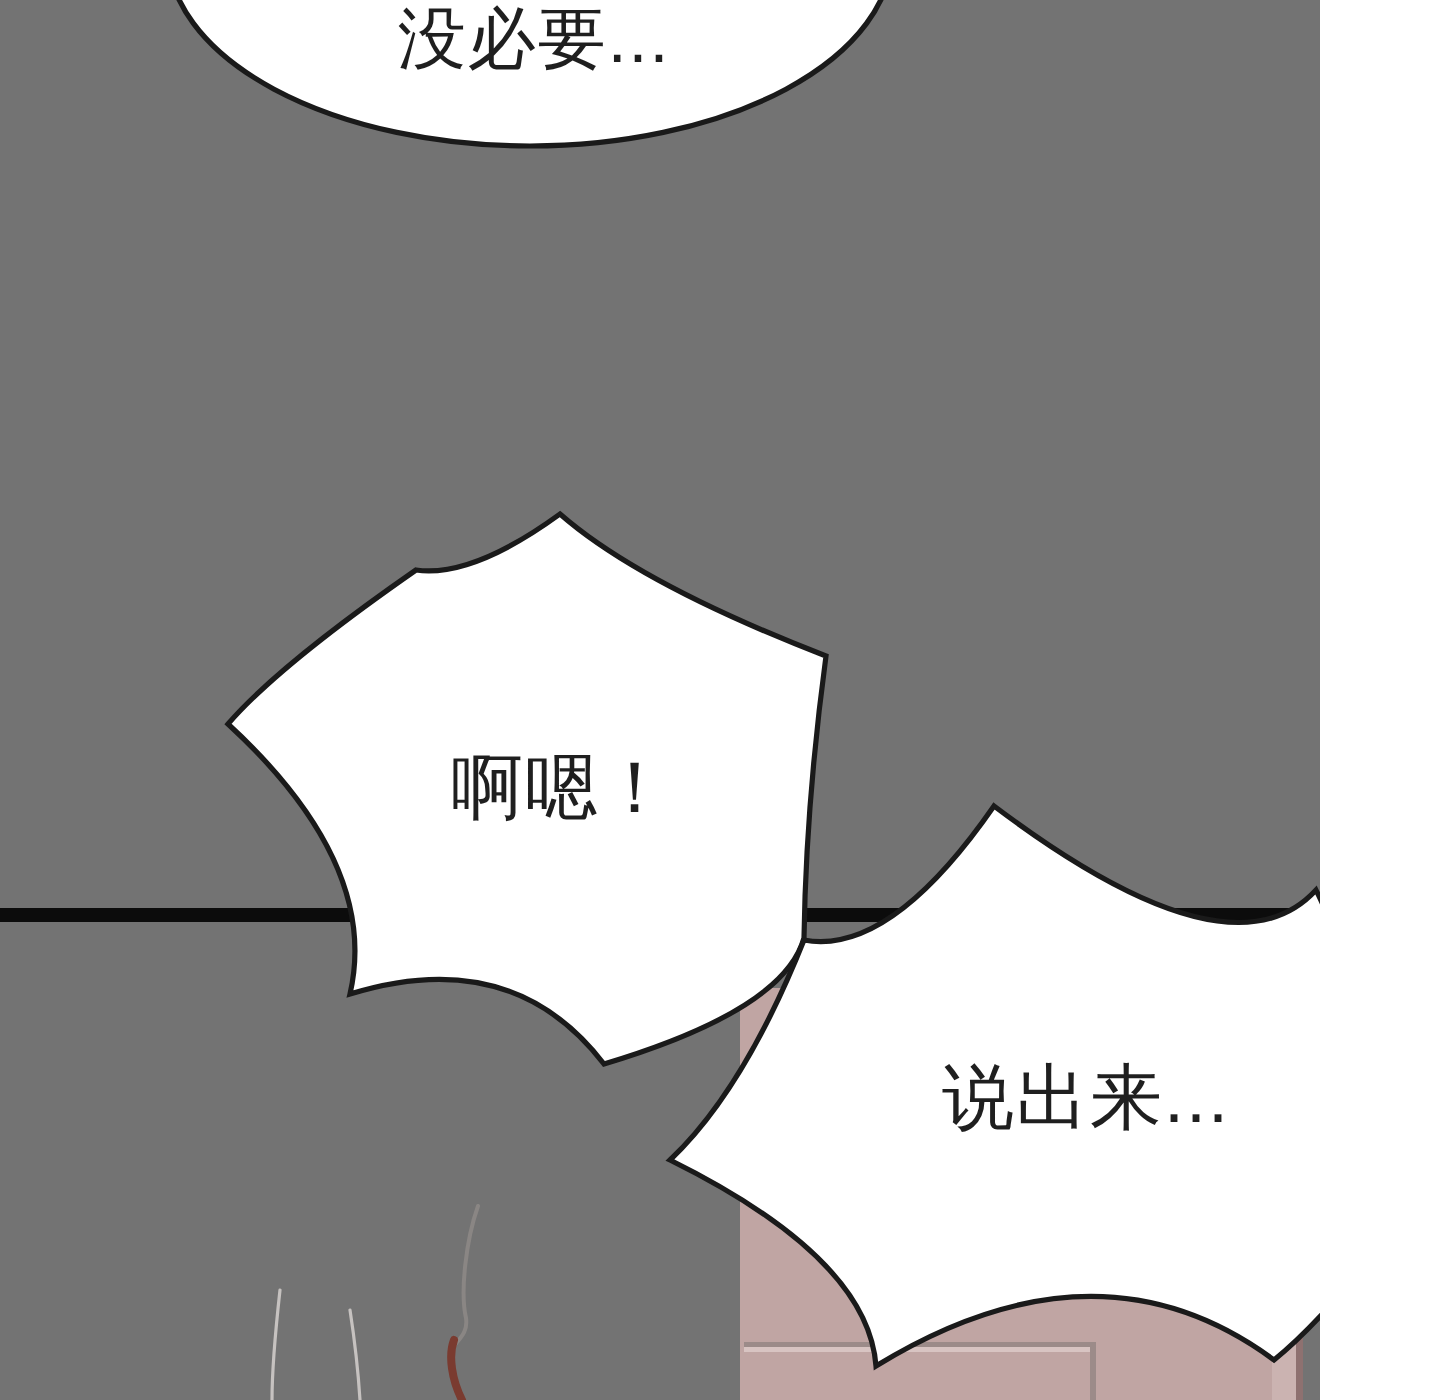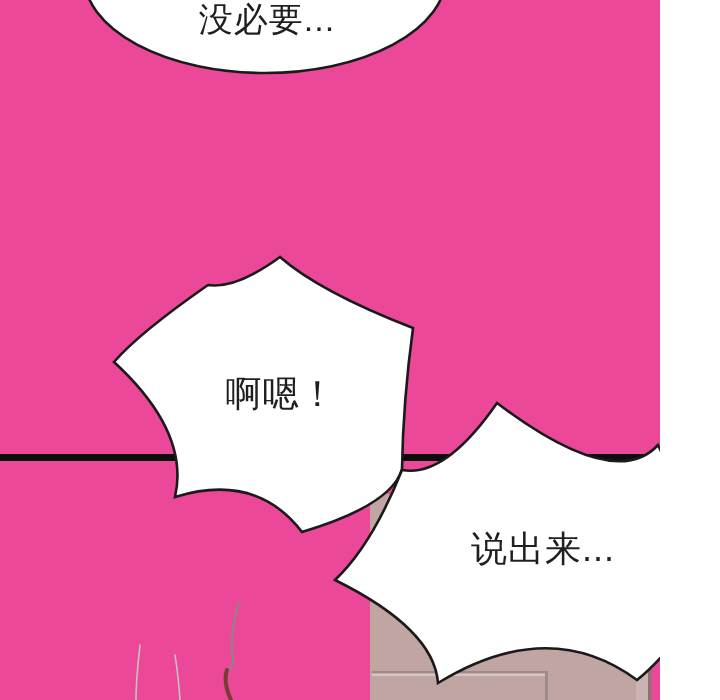--- a/index.html
+++ b/index.html
@@ -1,19 +1,19 @@
 <!DOCTYPE html>
 <html><head>
 <meta charset="utf-8">
 <style>
   html,body{margin:0;padding:0;background:#fff;}
   .panel{
     position:relative;
     width:660px;height:700px;
-    background:#ec4899;
+    background:#737373;
     overflow:hidden;
     font-family:"Liberation Sans", sans-serif;
   }
   svg{position:absolute;left:0;top:0;}
   .bubble-text{
     fill:#1f1f1f;
     text-anchor:middle;
     font-family:"Liberation Sans", sans-serif;
     letter-spacing:1px;
   }

